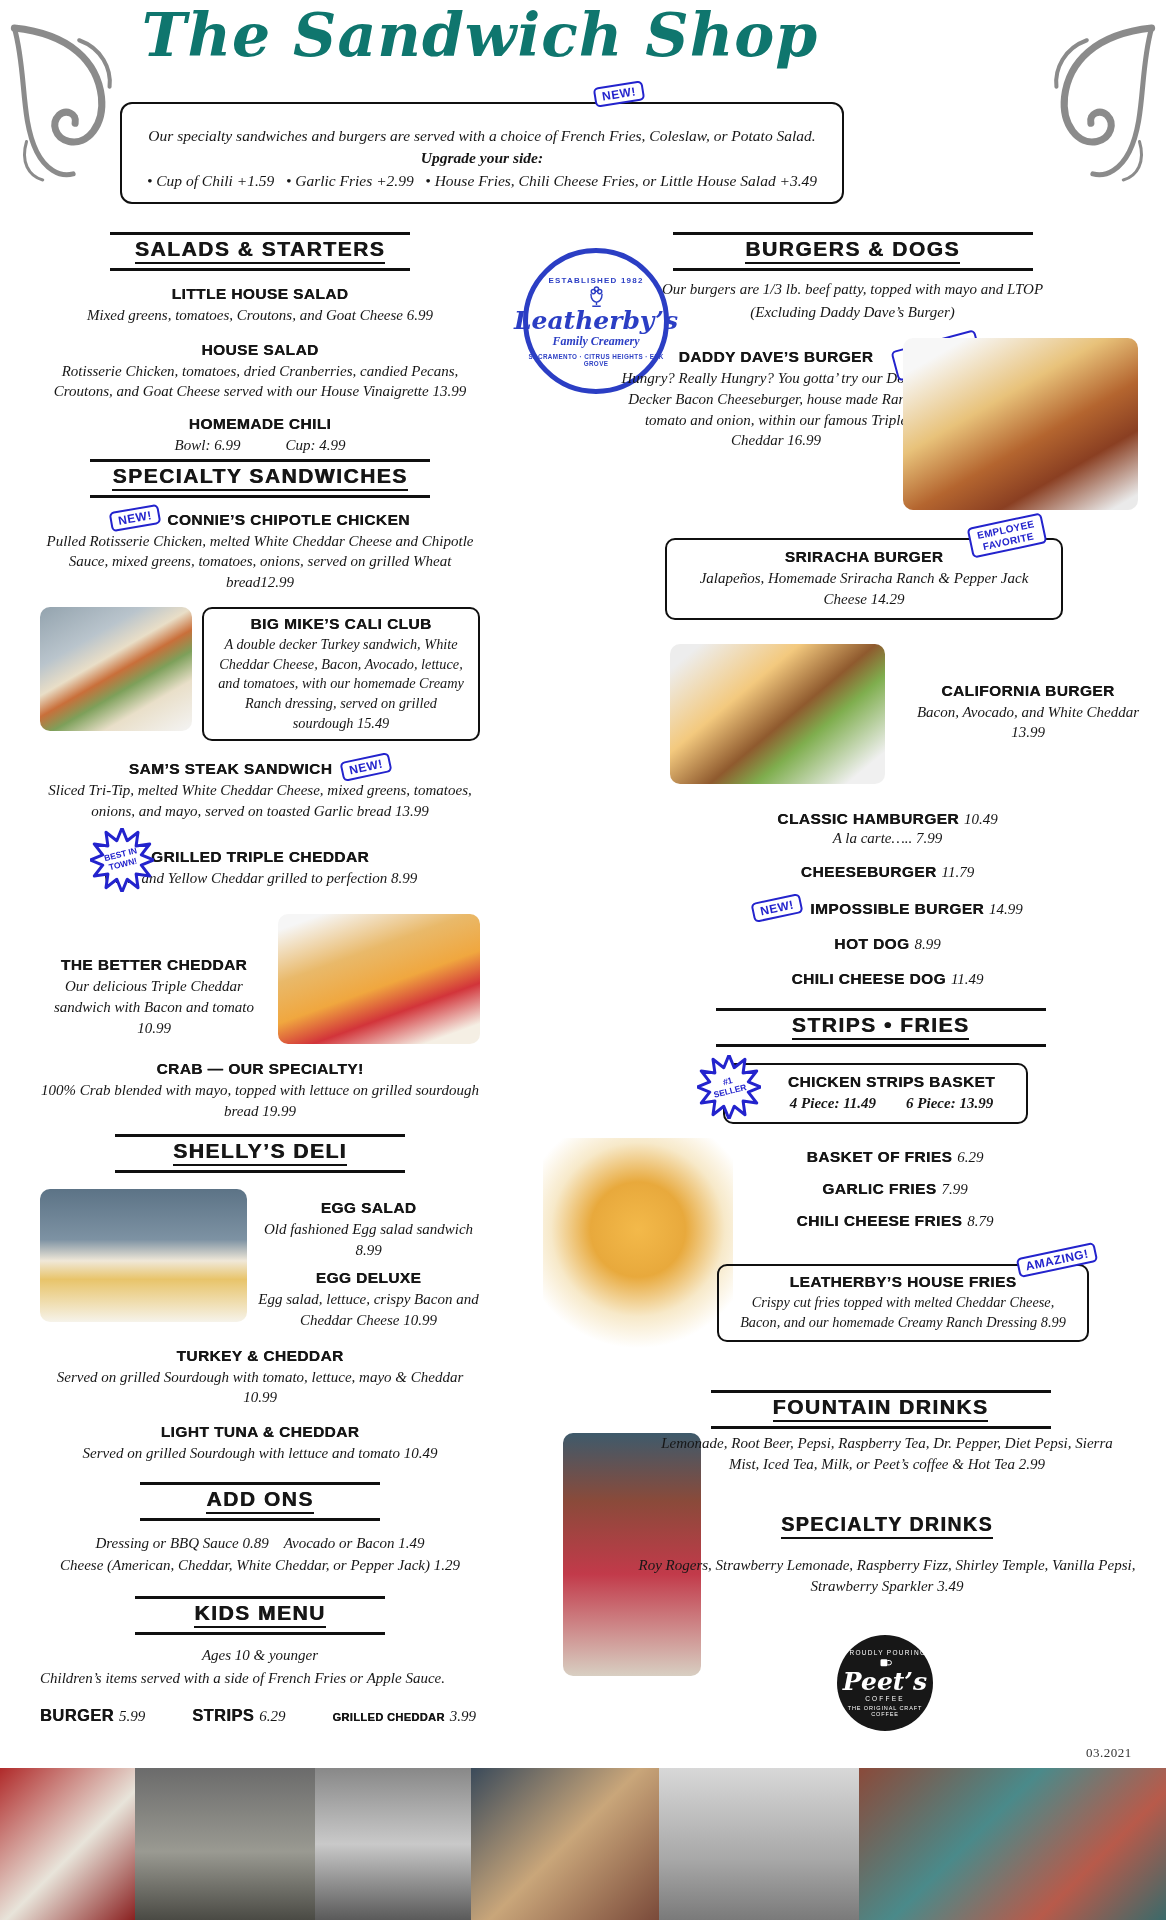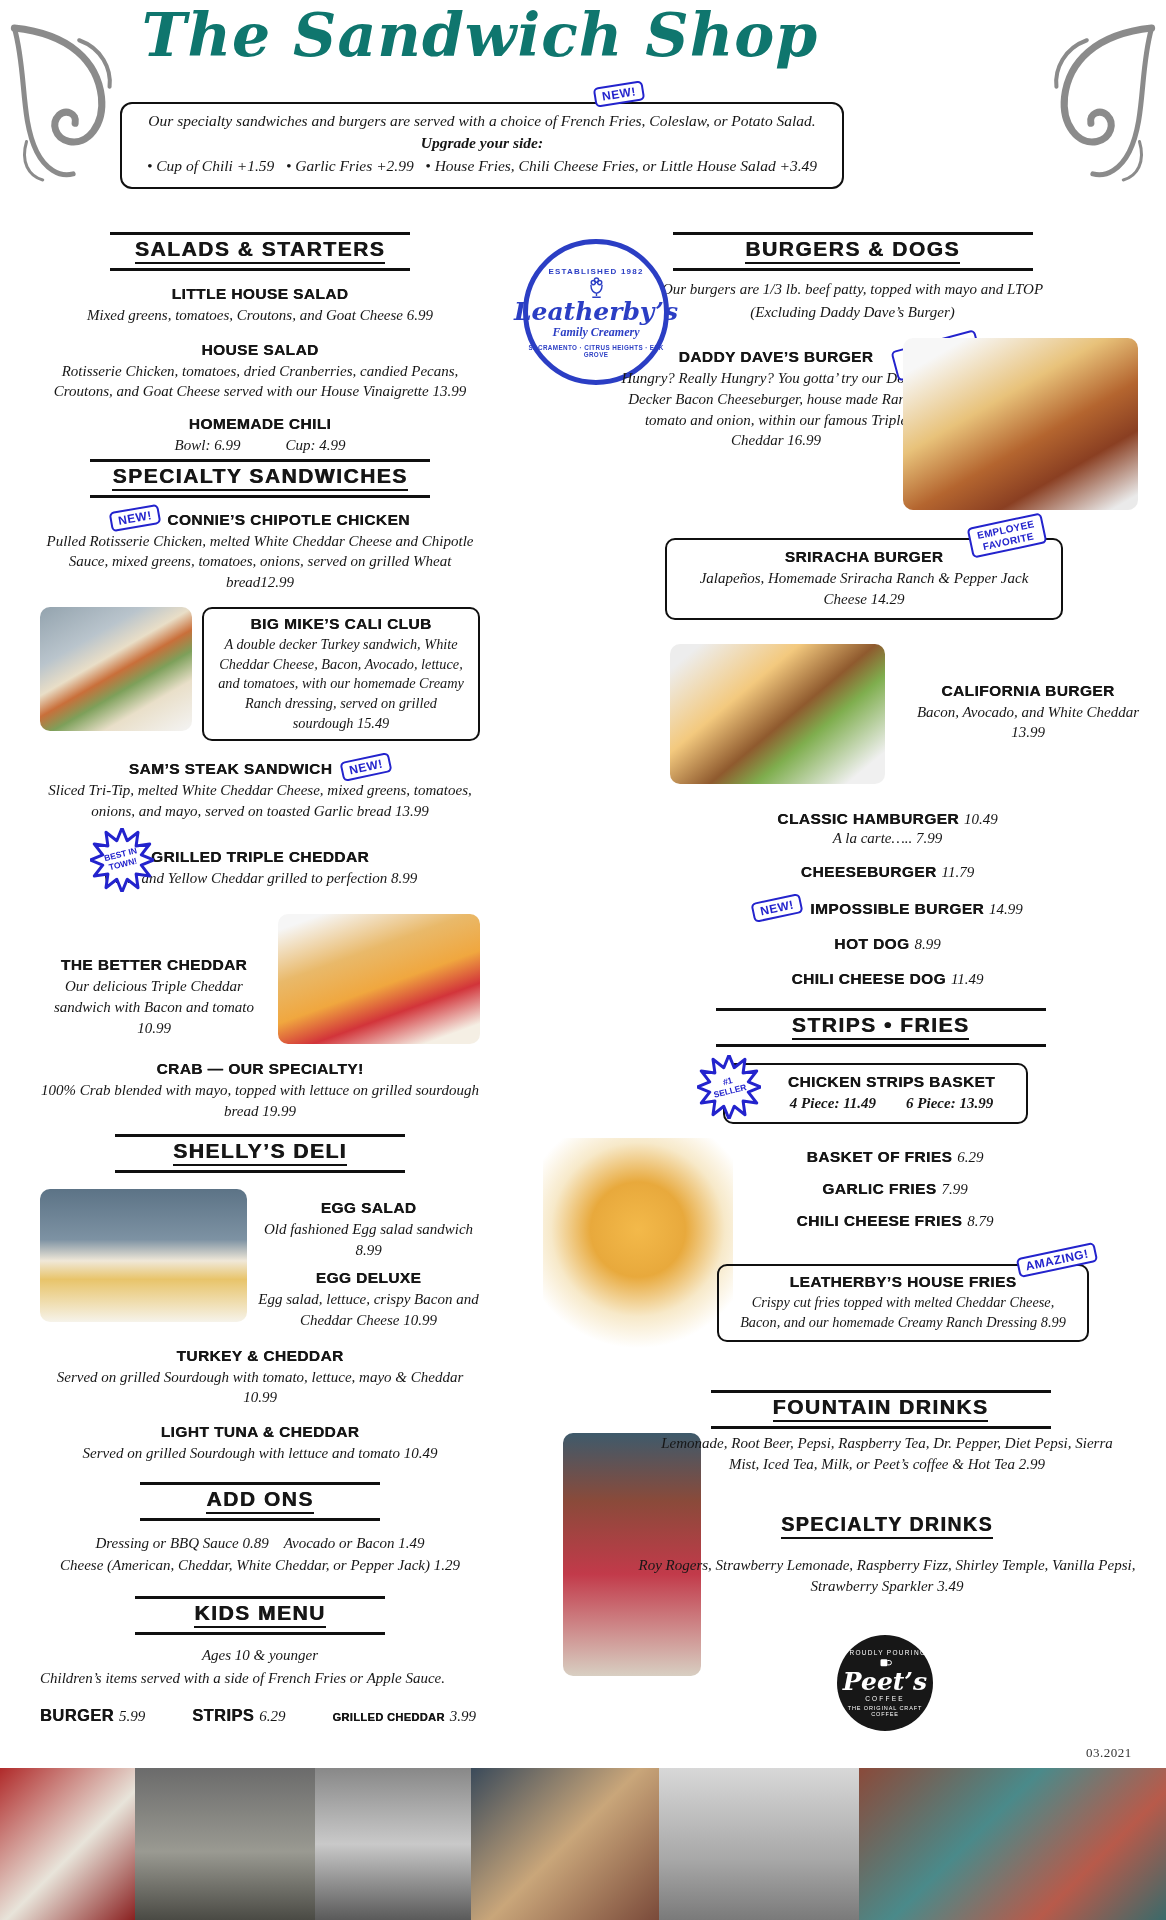--- a/index.html
+++ b/index.html
@@ -13,21 +13,21 @@
     position:absolute;left:0;top:16;width:960px;text-align:center;
     font-family:"DejaVu Serif",serif;font-style:italic;font-weight:bold;
     font-size:60px;letter-spacing:1px;color:#0f766e;
   }
   .flourish{position:absolute;width:112px;height:162px;opacity:.78}
   .flourish svg{width:100%;height:100%}
   .flourish.right{transform:scaleX(-1)}
   
   .intro-box{
     position:absolute;left:120px;top:102px;width:724px;box-sizing:border-box;
-    border:2.5px solid #101010;border-radius:12px;padding:6px 24px 10px;
+    border:2.5px solid #101010;border-radius:12px;padding:21px 24px 10px;
     text-align:center;font-family:"Liberation Serif",serif;font-style:italic;
     font-size:15.5px;line-height:1.45;
   }
   .intro-box b{font-weight:bold}
   
   .stamp{
     display:inline-block;border:2.5px solid #2323cd;color:#2323cd;background:#fff;
     border-radius:5px;font-weight:bold;transform:rotate(-10deg);
     font-family:"Liberation Sans",sans-serif;
   }
@@ -233,21 +233,21 @@
   </div>
 </div>
 
 <div class="col-right">
 
   <div class="hdr" style="width:360px;margin-bottom:8px">
     <span>BURGERS &amp; DOGS</span></div>
   <div class="idesc" style="text-align:center">Our burgers are 1/3 lb. beef  patty, topped with mayo and LTOP</div>
   <div class="idesc" style="text-align:center">(Excluding Daddy Dave’s Burger)</div>
 
-  <div class="llogo" style="left:-22px;top:7px">
+  <div class="llogo" style="left:-22px;top:16px">
     <div class="l-est">ESTABLISHED 1982</div>
     <svg viewBox="0 0 24 30" style="width:17px;height:21px;margin:1px 0">
       <g fill="none" stroke="#2b3ec4" stroke-width="2">
         <path d="M4,11 C4,19 8,23 12,23 C16,23 20,19 20,11"></path>
         <path d="M12,23 L12,27 M6,29 L18,29"></path>
         <circle cx="7.5" cy="8" r="3"></circle>
           <circle cx="16.5" cy="8" r="3"></circle>
           <circle cx="12" cy="4.5" r="3"></circle>
       </g>
       </svg>

